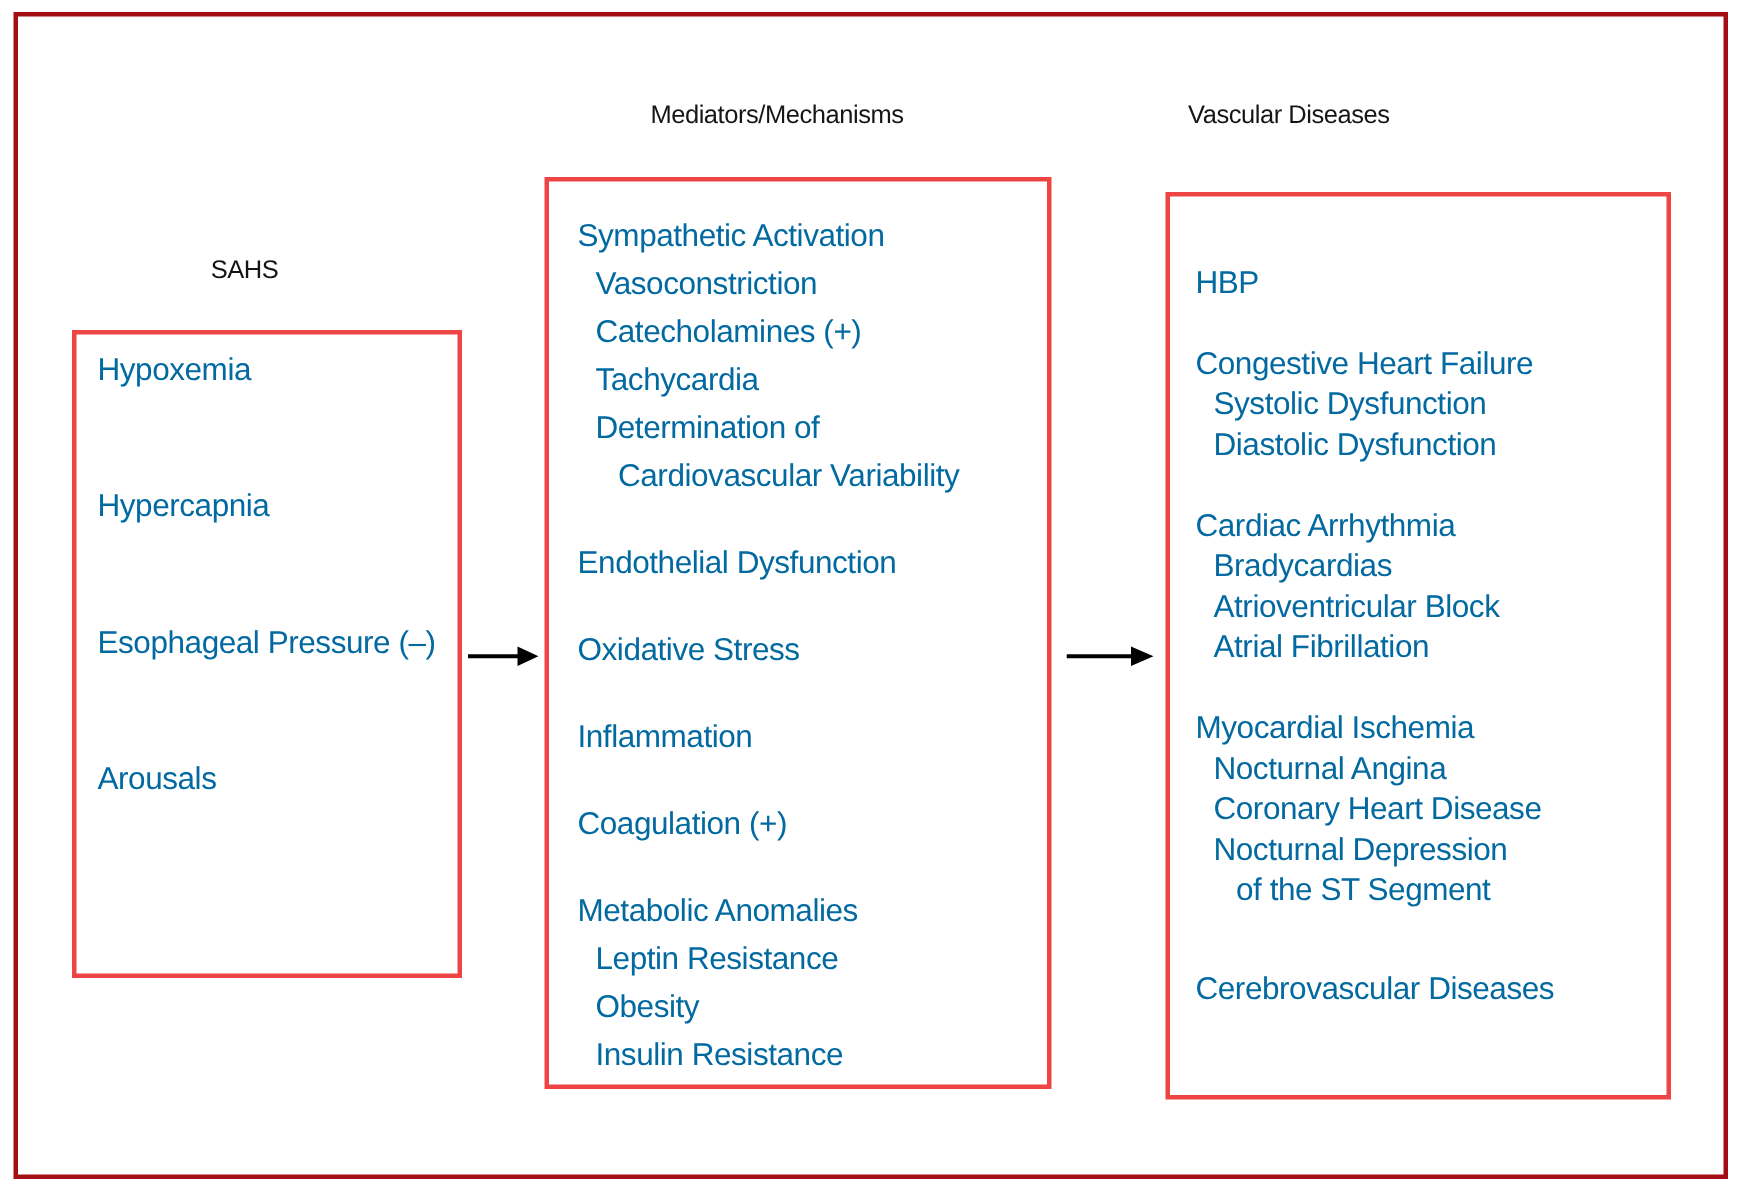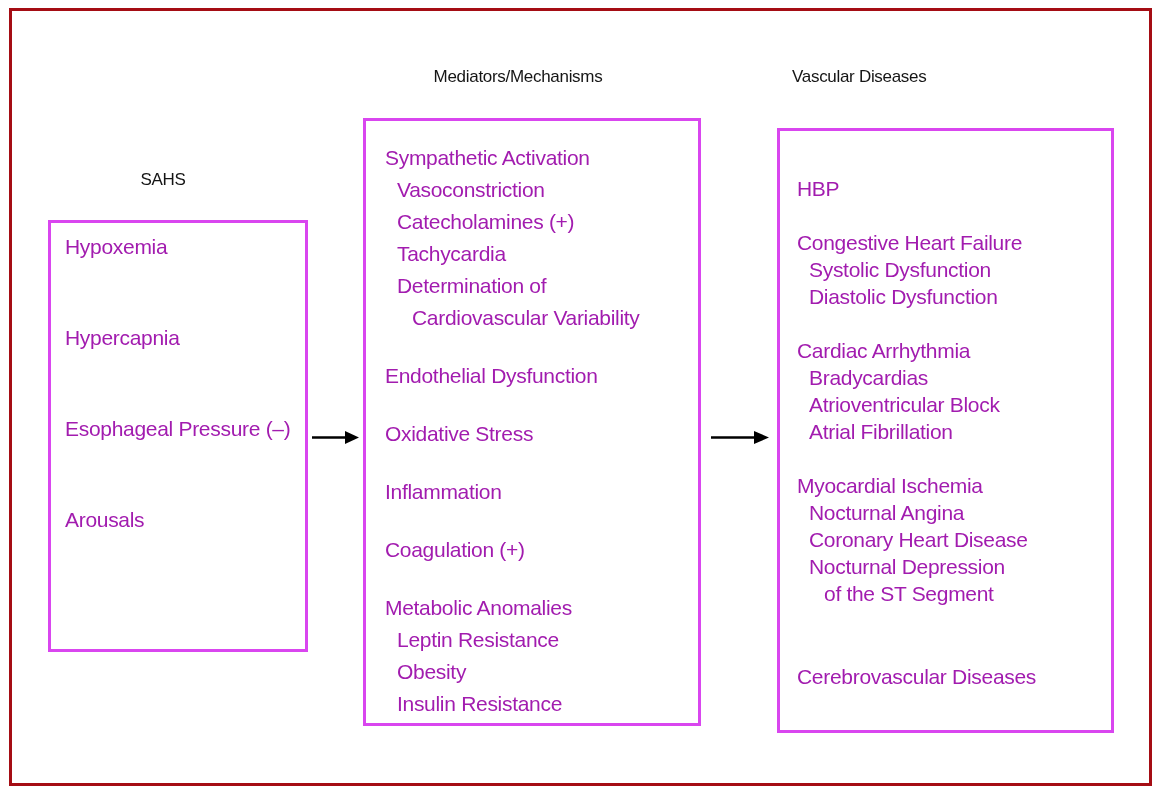--- a/index.html
+++ b/index.html
@@ -44,26 +44,26 @@
     top: 64px;
     width: 310px;
     text-align: center;
   }
   .heading-vascular {
     left: 792px;
     top: 64px;
   }
   .box {
     position: absolute;
-    border: 3px solid #d946ef;
+    border: 3px solid #ef4444;
     background: #ffffff;
     box-sizing: border-box;
     font-size: 21px;
     letter-spacing: -0.3px;
-    color: #a21caf;
+    color: #0369a1;
   }
   .box-sahs {
     left: 48px;
     top: 220px;
     width: 260px;
     height: 432px;
     padding: 11px 6px 0 14px;
   }
   .box-mediators {
     left: 363px;
@@ -88,21 +88,21 @@
   .box-mediators .line {
     line-height: 32px;
     white-space: nowrap;
   }
   .box-mediators .line.g1 { margin-top: 26px; }
   .box-vascular .line {
     line-height: 27px;
     white-space: nowrap;
   }
   .box-vascular .line.g1 { margin-top: 27px; }
-  .box-vascular .line.g2 { margin-top: 56px; }
+  .box-vascular .line.g2 { margin-top: 39px; }
   .line.ind1 { padding-left: 12px; }
   .line.ind2 { padding-left: 27px; }
   .arrow {
     position: absolute;
     top: 429px;
     height: 17px;
   }
   .arrow-left  { left: 312px; width: 47px; }
   .arrow-right { left: 711px; width: 58px; }
 </style>

